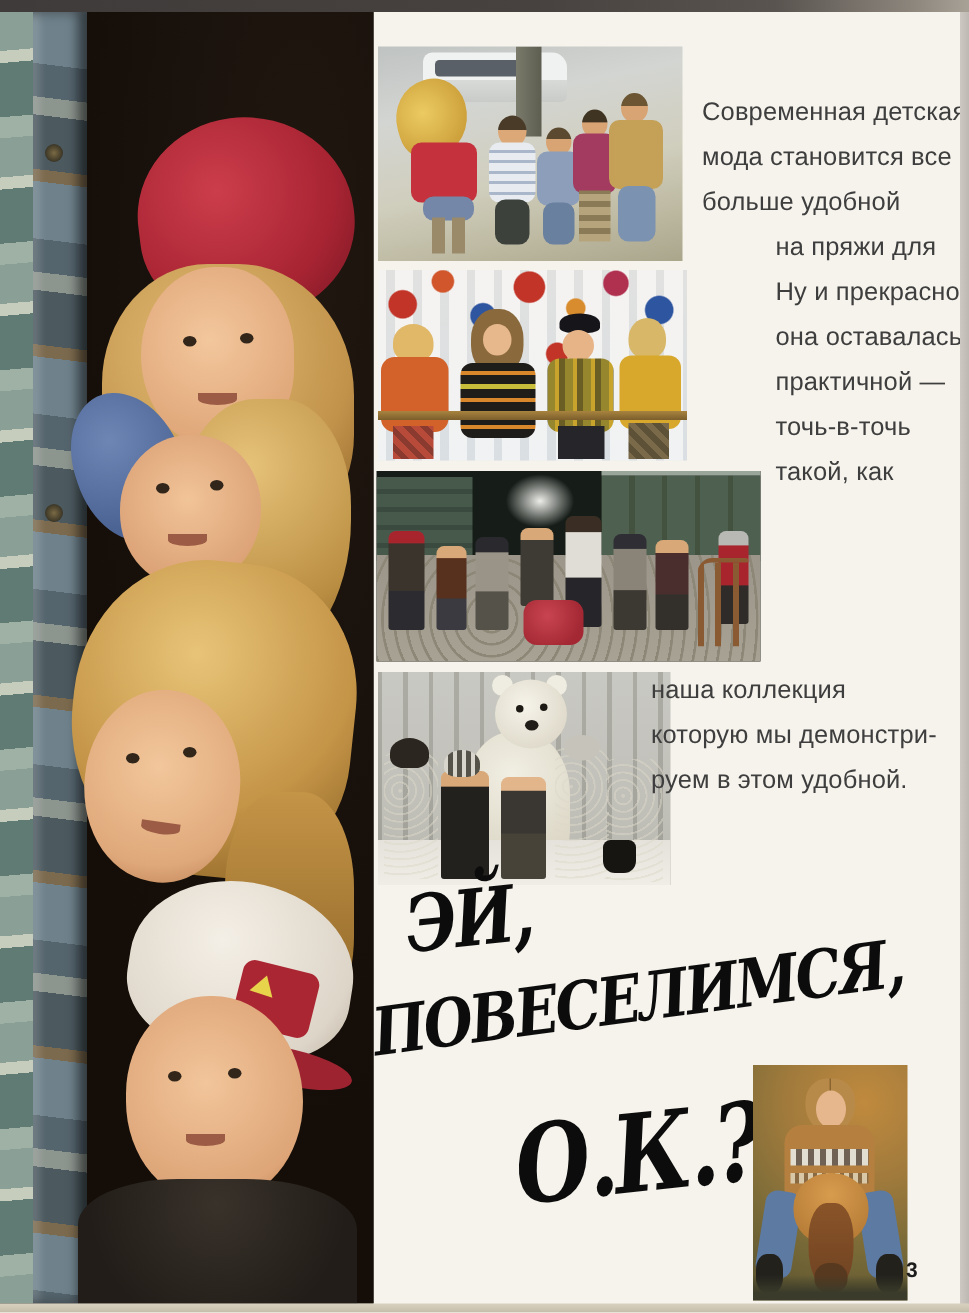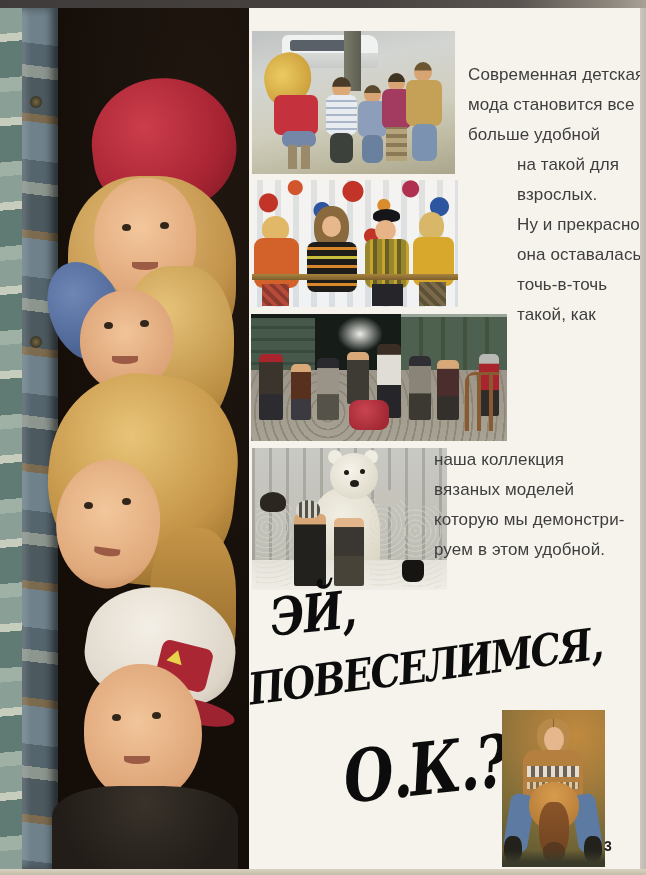--- a/index.html
+++ b/index.html
@@ -330,30 +330,29 @@
     <div class="abs kid b5 tweed"></div>
     <div class="abs bbag"></div>
   </div>
 
   <div class="tcol" id="tgroupA">
     <div class="tline">Современная детская</div>
     <div class="tline">мода становится все</div>
     <div class="tline">больше удобной</div>
   </div>
   <div class="tcol" id="tgroupB">
-    <div class="tline">на такой для</div>
-    <div class="tline">взрослых.</div>
+    <div class="tline">на пряжи для</div>
     <div class="tline">Ну и прекрасно!</div>
     <div class="tline">она оставалась</div>
+    <div class="tline">практичной —</div>
     <div class="tline">точь-в-точь</div>
     <div class="tline">такой, как</div>
   </div>
   <div class="tcol" id="tgroupC">
     <div class="tline">наша коллекция</div>
-    <div class="tline">вязаных моделей</div>
     <div class="tline">которую мы демонстри-</div>
     <div class="tline">руем в этом удобной.</div>
   </div>
 
   <div class="hl" id="hl1">ЭЙ,</div>
   <div class="hl" id="hl2">ПОВЕСЕЛИМСЯ,</div>
   <div class="hl" id="hl3">О.К.?</div>
 
   <div class="ph" id="photo5">
     <div class="abs p5hair"></div>

